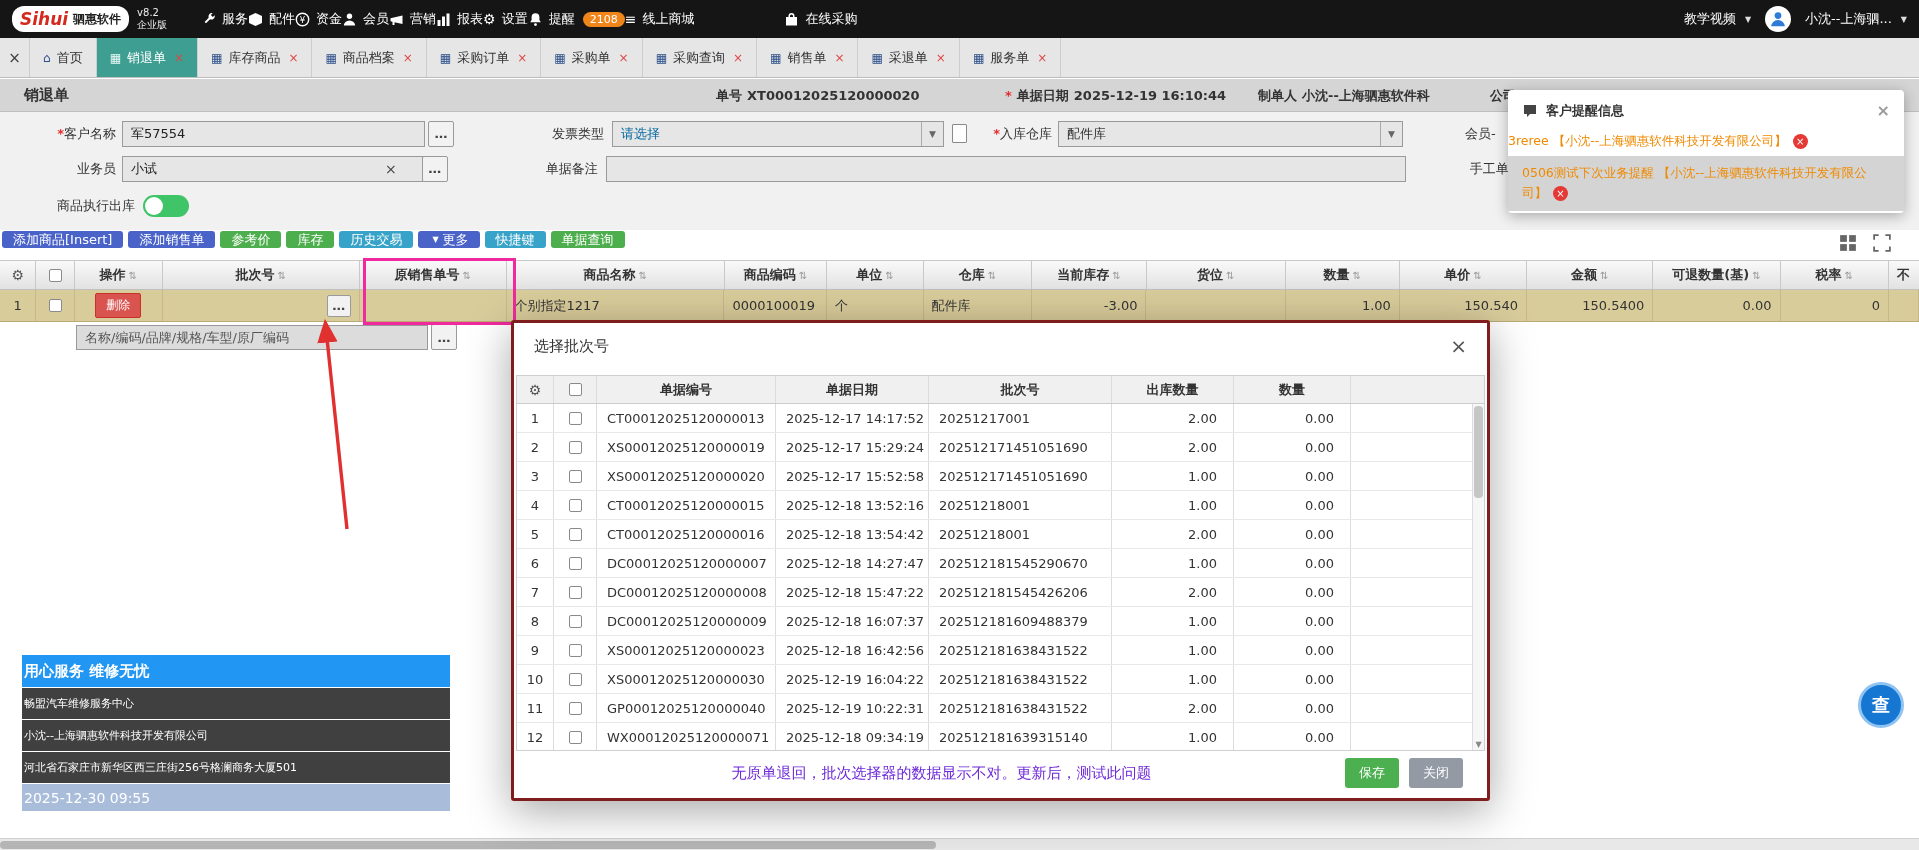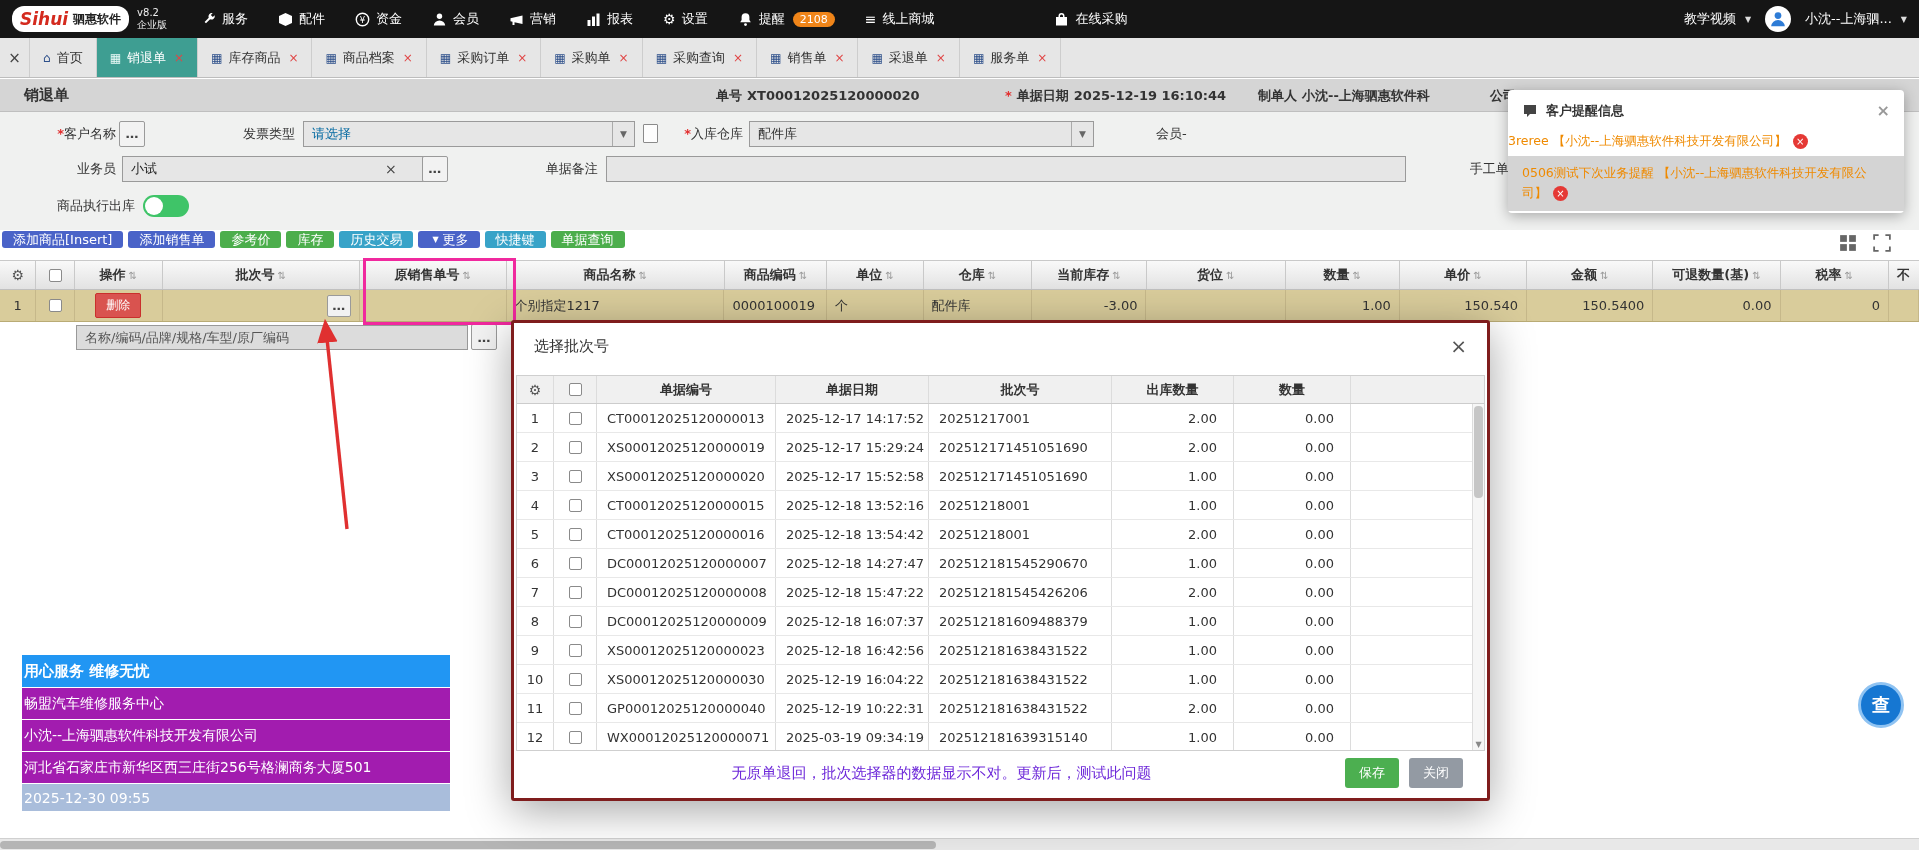--- a/index.html
+++ b/index.html
@@ -6,21 +6,21 @@
   html,body{width:1919px;height:850px;overflow:hidden}
   body{font-family:"DejaVu Sans","Liberation Sans",sans-serif;font-size:13px;color:#333;background:#fff;position:relative}
   svg{display:block}
 
   
   .topbar{position:absolute;left:0;top:0;width:100%;height:38px;background:#151515;color:#fff;display:flex;align-items:center;padding:0 12px;z-index:10}
   .logo-box{background:#fff;border-radius:12px;padding:3px 8px;display:flex;align-items:center;gap:5px}
   .logo-text{color:#d42a1e;font-weight:bold;font-style:italic;font-size:17px}
   .logo-sub{color:#222;font-size:12px;font-weight:bold}
   .ver{margin-left:8px;font-size:10px;line-height:1.25;color:#eee}
-  .menu{display:flex;align-items:center;gap:30px;margin-left:34px}
+  .menu{display:flex;align-items:center;margin-left:34px}
   .mitem{display:flex;align-items:center;gap:6px;cursor:pointer;font-size:13px;white-space:nowrap}
   .ticon{font-size:14px;line-height:1}
   .badge{background:#f08519;color:#fff;border-radius:9px;font-size:11px;padding:1px 7px;margin-left:2px}
   .tb-spacer{flex:1}
   .tb-right{display:flex;align-items:center;gap:14px;white-space:nowrap}
   .caret{font-size:8px;color:#ddd;margin-left:3px}
   .avatar{width:26px;height:26px;border-radius:50%;background:#fff;display:flex;align-items:center;justify-content:center}
 
   
   .tabbar{position:absolute;left:0;top:38px;width:100%;height:40px;background:#e6e6e6;border-bottom:1px solid #bdbdbd;display:flex;align-items:stretch;z-index:9}
@@ -72,32 +72,32 @@
   .grow .gc{border-right:1px solid #c6b88a}
   .g0{width:37px}.g1{width:39px}.g2{width:89px}.g3{width:200px}.g4{width:149px}.g5{width:221px}
   .g6{width:104px}.g7{width:98px}.g8{width:110px}.g9{width:116px}.g10{width:141px}.g11{width:116px}
   .g12{width:129px}.g13{width:128px}.g14{width:129px}.g15{width:110px}.g16{flex:1;min-width:30px;border-right:none}
   .cen{justify-content:center}.al{justify-content:flex-start;padding-left:8px}.ar{justify-content:flex-end;padding-right:8px}
   .sort{color:#999;font-size:10px;margin-left:3px;font-weight:normal}
   .cb{display:inline-block;width:13px;height:13px;background:#fff;border:1px solid #8a8a8a;border-radius:2px}
   .btn-del{background:#d9534f;border:1px solid #c9302c;color:#fff;font-size:12px;padding:3px 10px;border-radius:2px;cursor:pointer;font-family:inherit}
   .gico{color:#555;font-size:14px}
   .searchrow{position:absolute;left:76px;top:324px;display:flex;align-items:center}
-  .searchrow input{width:392px;height:25px;background:#dcdcdc;border:1px solid #999;font-size:13px;padding:0 8px;color:#404040;font-family:inherit}
+  .searchrow input{width:352px;height:25px;background:#dcdcdc;border:1px solid #999;font-size:13px;padding:0 8px;color:#404040;font-family:inherit}
   .searchrow input::placeholder{color:#555;opacity:1}
 
   
   .pinkbox{position:absolute;left:363px;top:258px;width:153px;height:67px;border:3px solid #f0299e;z-index:6;pointer-events:none}
   .arrow-svg{position:absolute;left:290px;top:315px;z-index:6;pointer-events:none}
 
   
   .binfo{position:absolute;left:22px;top:655px;width:428px;z-index:3;color:#fff}
   .bline{padding:0 2px;display:flex;align-items:center;margin-bottom:1px;white-space:nowrap;overflow:hidden}
   .bl0{height:32px;background:#2196f3;font-weight:bold;font-size:15px}
-  .blg{height:31px;background:#a21caf;font-size:14px}
+  .blg{height:31px;background:#404040;font-size:11px}
   .bl4{height:27px;background:#a9bddb;font-size:14px}
 
   
   .modal{position:absolute;left:511px;top:320px;width:979px;height:481px;background:#fff;border:3px solid #7f1d1d;border-radius:3px;box-shadow:0 10px 44px rgba(0,0,0,.35);z-index:20}
   .m-title{height:46px;display:flex;align-items:center;padding:0 20px;font-size:15px;color:#333}
   .m-close{margin-left:auto;font-size:20px;color:#555;cursor:pointer}
   .m-table{position:absolute;left:2px;right:2px;top:52px;border:1px solid #cfcfcf}
   .mhead{display:flex;height:28px;background:#f0f0f0;border-bottom:1px solid #cccccc;font-weight:bold}
   .mc{display:flex;align-items:center;border-right:1px solid #dcdcdc;overflow:hidden;white-space:nowrap}
   .c0{width:37px}.c1{width:43px}.c2{width:179px}.c3{width:153px}.c4{width:183px}.c5{width:122px}.c6{width:117px}.c7{flex:1;border-right:none}
@@ -310,20 +310,21 @@
   </div>
   <div class="fld dh-comp">公司-</div>
 </div>
 
 <div class="formarea">
   <div class="frow" style="top:8px">
     <span class="flabel" style="width:116px">
         <span class="req">*</span>
         <span>客户名称</span>
       </span>
+    <input class="inp" style="margin-left: 6px; width: 303px;" value="军57554">
     <span class="dots">…</span>
     <span class="flabel" style="width:150px">发票类型</span>
     <div class="sel" style="margin-left:8px;width:332px">
       <span class="ph">请选择</span>
       <span class="selcaret">▼</span>
     </div>
     <span class="note-icon"></span>
     <span class="flabel" style="width:85px">
         <span class="req">*</span>
         <span>入库仓库</span>
@@ -651,21 +652,21 @@
           <div class="mc c5 num">2.00</div>
           <div class="mc c6 num">0.00</div>
           <div class="mc c7"></div>
         </div>
           <div class="mrow">
           <div class="mc c0 ctr">12</div>
           <div class="mc c1 ctr">
               <span class="cb"></span>
             </div>
           <div class="mc c2 lft">WX00012025120000071</div>
-          <div class="mc c3 lft">2025-03-19 09:34:19</div>
+          <div class="mc c3 lft">2025-12-18 09:34:19</div>
           <div class="mc c4 lft">202512181639315140</div>
           <div class="mc c5 num">1.00</div>
           <div class="mc c6 num">0.00</div>
           <div class="mc c7"></div>
         </div>
         </div>
       <div class="vscroll">
         <div class="vthumb"></div>
         <div class="varrow">▼</div>
       </div>

